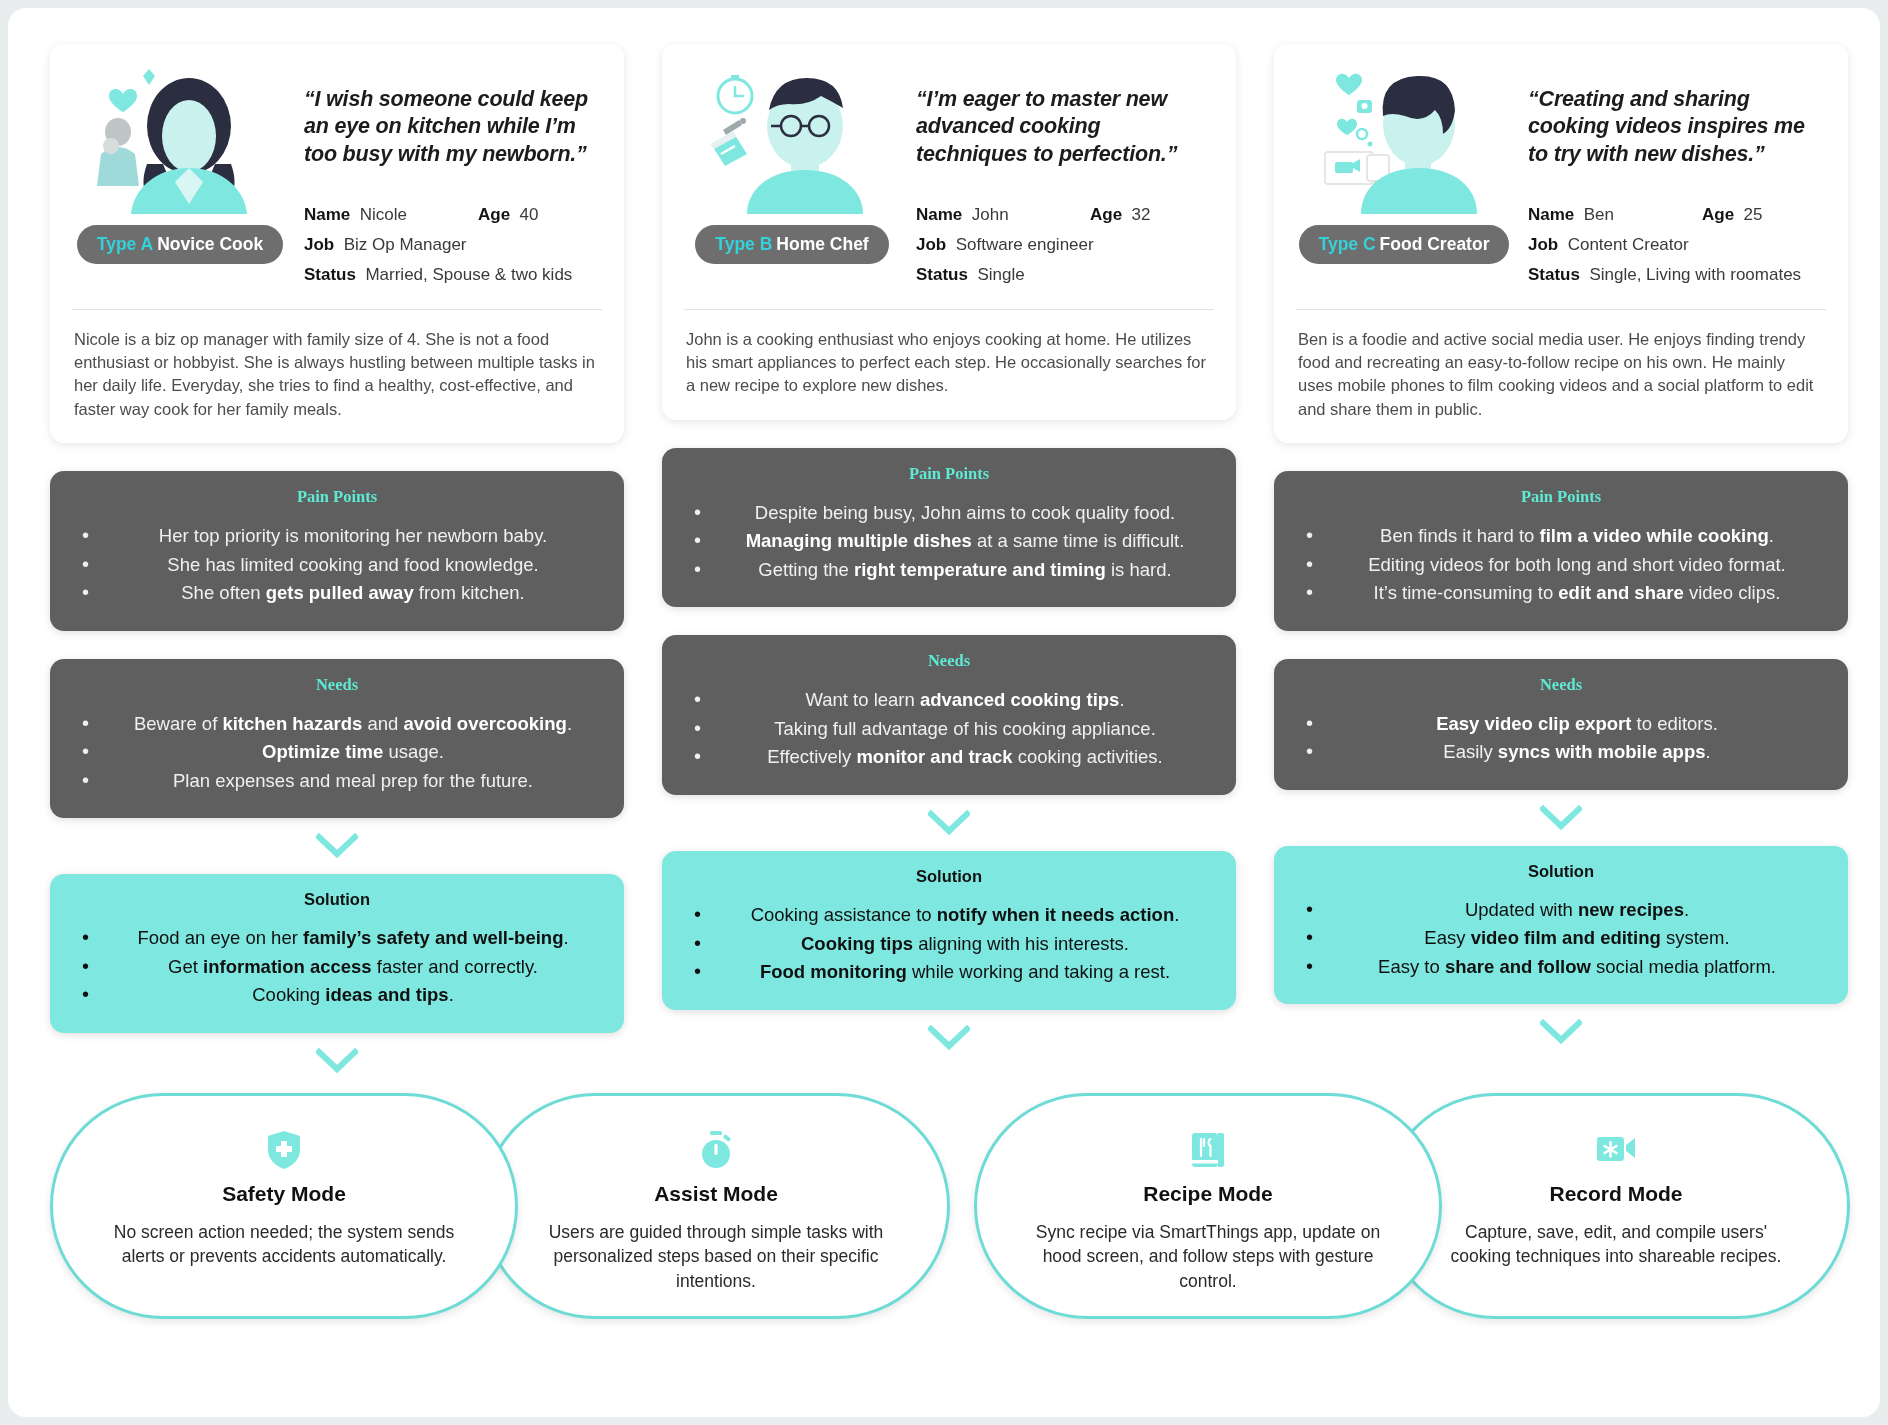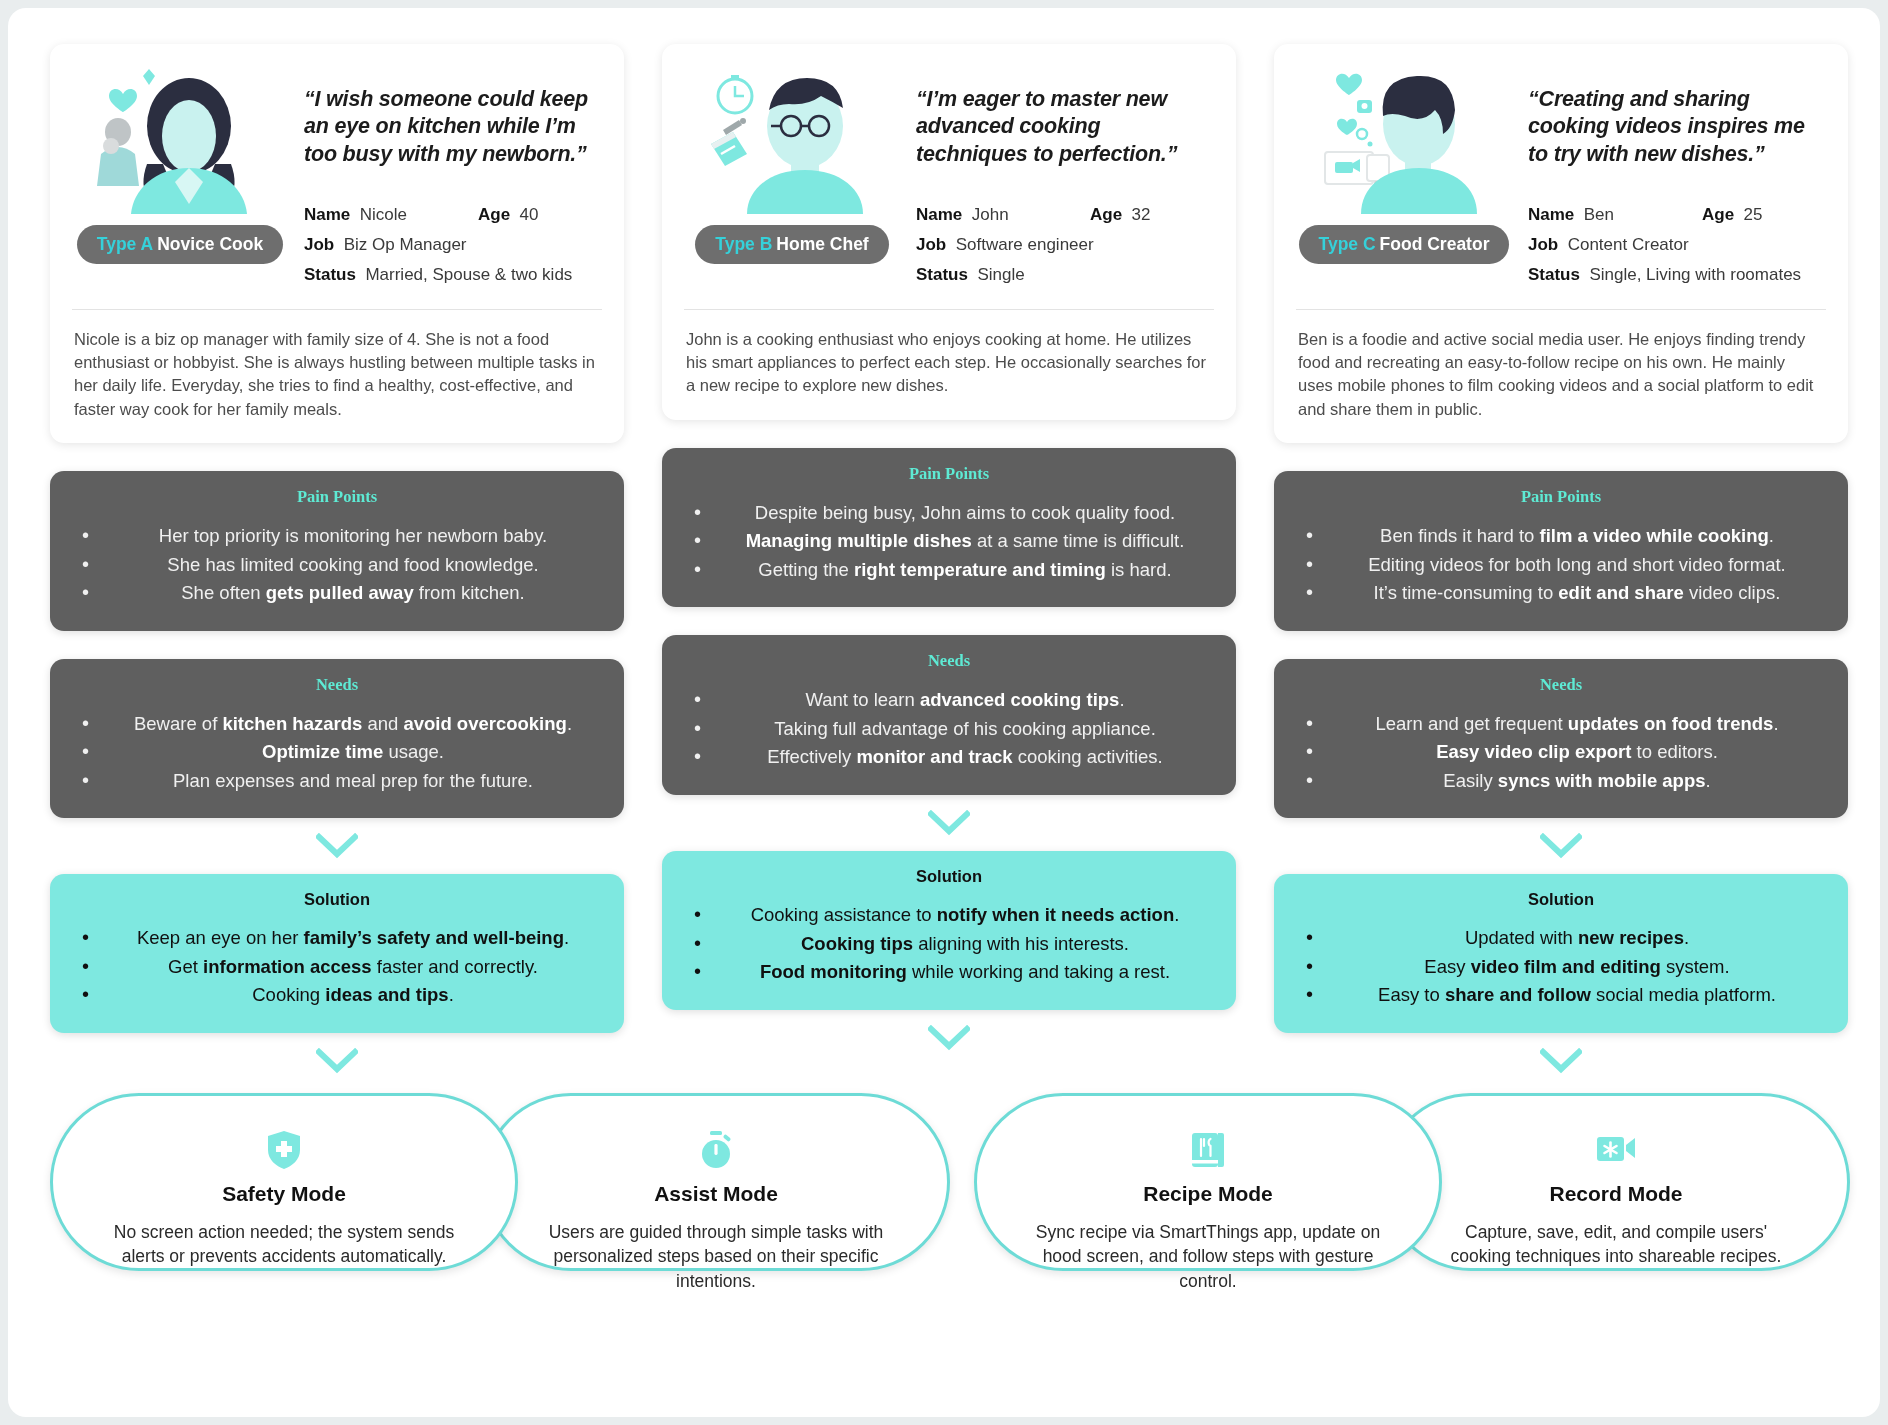--- a/index.html
+++ b/index.html
@@ -115,21 +115,21 @@
   
   .modes {
     position: relative;
     margin-top: 4px;
     height: 226px;
   }
   .mode {
     position: absolute;
     top: 0;
     width: 468px;
-    height: 178px;
+    height: 226px;
     background: #ffffff;
     border: 3px solid #6ddbd6;
     border-radius: 116px;
     box-shadow: 0 3px 9px rgba(0,0,0,.10);
     text-align: center;
     padding: 34px 54px 0 54px;
   }
   .mode.m1 { left: 0px;    z-index: 4; }
   .mode.m2 { left: 432px;  z-index: 3; }
   .mode.m3 { left: 924px;  z-index: 2; }
@@ -214,21 +214,21 @@
 
         <div class="chev">
           <svg width="42" height="26" viewBox="0 0 42 26">
               <path d="M3 4 L21 21 L39 4" stroke="#7ee8e0" stroke-width="6" fill="none" stroke-linecap="square"></path>
             </svg>
         </div>
 
         <div class="panel teal">
           <div class="panel-title">Solution</div>
           <ul>
-              <li><span>Keep an eye on her </span><b>family’s safety and well-being</b><span>.</span></li>
+              <li><span>Food an eye on her </span><b>family’s safety and well-being</b><span>.</span></li>
               <li><span>Get </span><b>information access</b><span> faster and correctly.</span></li>
               <li><span>Cooking </span><b>ideas and tips</b><span>.</span></li>
             </ul>
         </div>
 
         <div class="chev">
           <svg width="42" height="26" viewBox="0 0 42 26">
               <path d="M3 4 L21 21 L39 4" stroke="#7ee8e0" stroke-width="6" fill="none" stroke-linecap="square"></path>
             </svg>
         </div>
@@ -369,21 +369,20 @@
                 <li><span>Editing videos for both long and short video format.</span></li>
                 <li><span>It’s time-consuming to </span><b>edit and share</b><span> video clips.</span></li>
               </ul>
           </div>
         </div>
 
         <div class="needs-wrap">
           <div class="panel dark">
             <div class="panel-title">Needs</div>
             <ul>
-                <li><span>Learn and get frequent </span><b>updates on food trends</b><span>.</span></li>
                 <li><b>Easy video clip export</b><span> to editors.</span></li>
                 <li><span>Easily </span><b>syncs with mobile apps</b><span>.</span></li>
               </ul>
           </div>
         </div>
 
         <div class="chev">
           <svg width="42" height="26" viewBox="0 0 42 26">
               <path d="M3 4 L21 21 L39 4" stroke="#7ee8e0" stroke-width="6" fill="none" stroke-linecap="square"></path>
             </svg>

